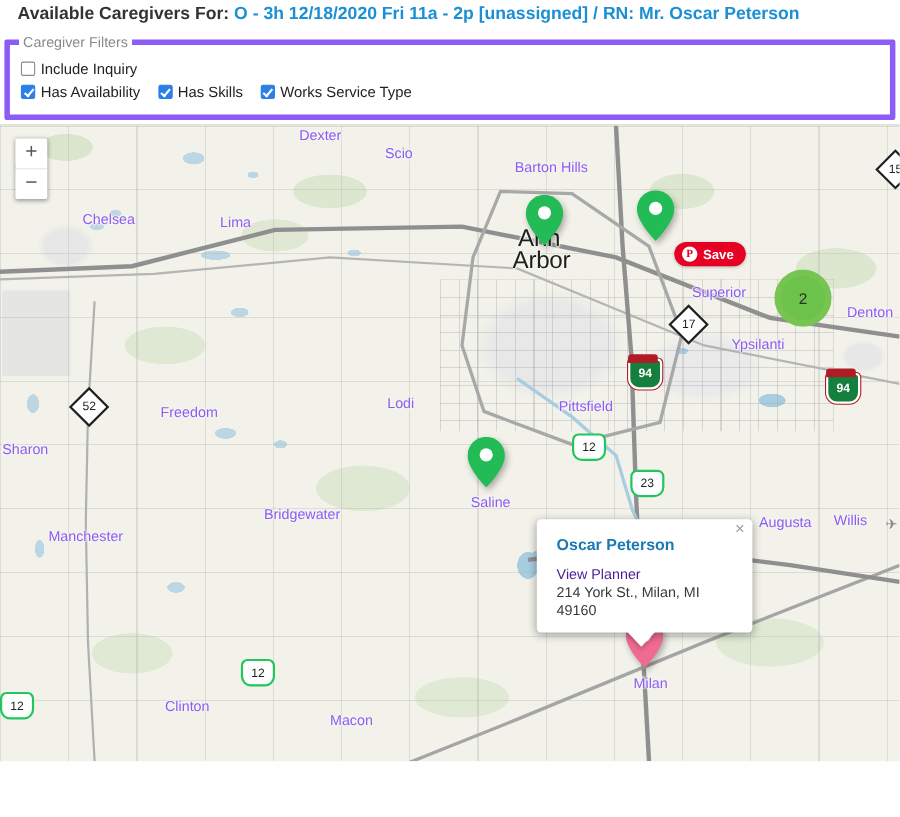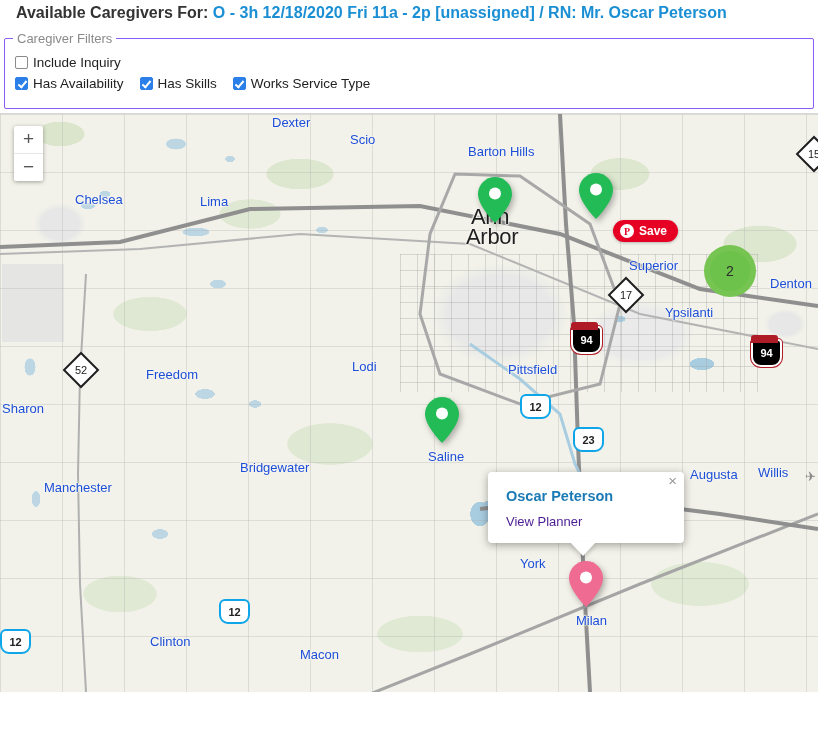--- a/index.html
+++ b/index.html
@@ -23,21 +23,21 @@
     font-weight: bold;
     white-space: nowrap;
     line-height: 22px;
   }
   .header-static { color: #333333; }
   .header-shift  { color: #1b8fd4; }
 
   
   .filters-fieldset {
     margin: 3px 4px 0 4px;
-    border: 1px solid #8b5cf6;
+    border: 5px solid #8b5cf6;
     border-radius: 2px;
     padding: 6px 8px 12px 8px;
     height: 78px;
     box-sizing: border-box;
   }
   .filters-legend {
     font-size: 13px;
     color: #8a8a8a;
     padding: 0 4px;
     font-weight: normal;
@@ -231,21 +231,21 @@
        0 1px 1.5px #f6f6f0, 0 -1px 1.5px #f6f6f0;
     pointer-events: none;
   }
   .lbl.city {
     color: #1f1f1f;
     font-size: 22px;
     font-weight: normal;
     line-height: 24px;
     letter-spacing: -0.3px;
   }
-  .lbl.town { color: #1d4ed8; font-size: 13px; }
+  .lbl.town { color: #8b5cf6; font-size: 13px; }
 
   
   .shield {
     position: absolute;
     z-index: 22;
     display: flex;
     align-items: center;
     justify-content: center;
     font-size: 11px;
     color: #222222;
@@ -253,27 +253,26 @@
     pointer-events: none;
   }
   .shield.state {
     width: 22px; height: 22px;
     border: 2px solid #1f1f1f;
     transform: rotate(45deg);
   }
   .shield.state > span { transform: rotate(-45deg); }
   .shield.us {
     width: 27px; height: 21px;
-    border: 2px solid #0ea5e9;
+    border: 2px solid #22c55e;
     border-radius: 6px 6px 9px 9px;
-    font-weight: bold;
   }
   .shield.interstate {
     width: 27px; height: 24px;
-    background: #000000;
+    background: #15803d;
     color: #ffffff;
     font-weight: bold;
     font-size: 11px;
     border-radius: 4px 4px 10px 10px;
     border: 2px solid #ffffff;
     box-shadow: 0 0 0 1px #b01c26;
     position: absolute;
   }
   .interstate-top {
     position: absolute;
@@ -530,16 +529,17 @@
 
   <div class="pin-save">
     <span class="p-glyph">P</span>
     <span>Save</span>
   </div>
 
   <div class="infowindow">
     <div class="iw-close">×</div>
     <div class="iw-title">Oscar Peterson</div>
     <a class="iw-link">View Planner</a>
+    <div class="iw-addr">214 York St., Milan, MI 49160</div>
   </div>
 
   <div class="attrib">&nbsp;</div>
 </div>
 
 </body></html>

